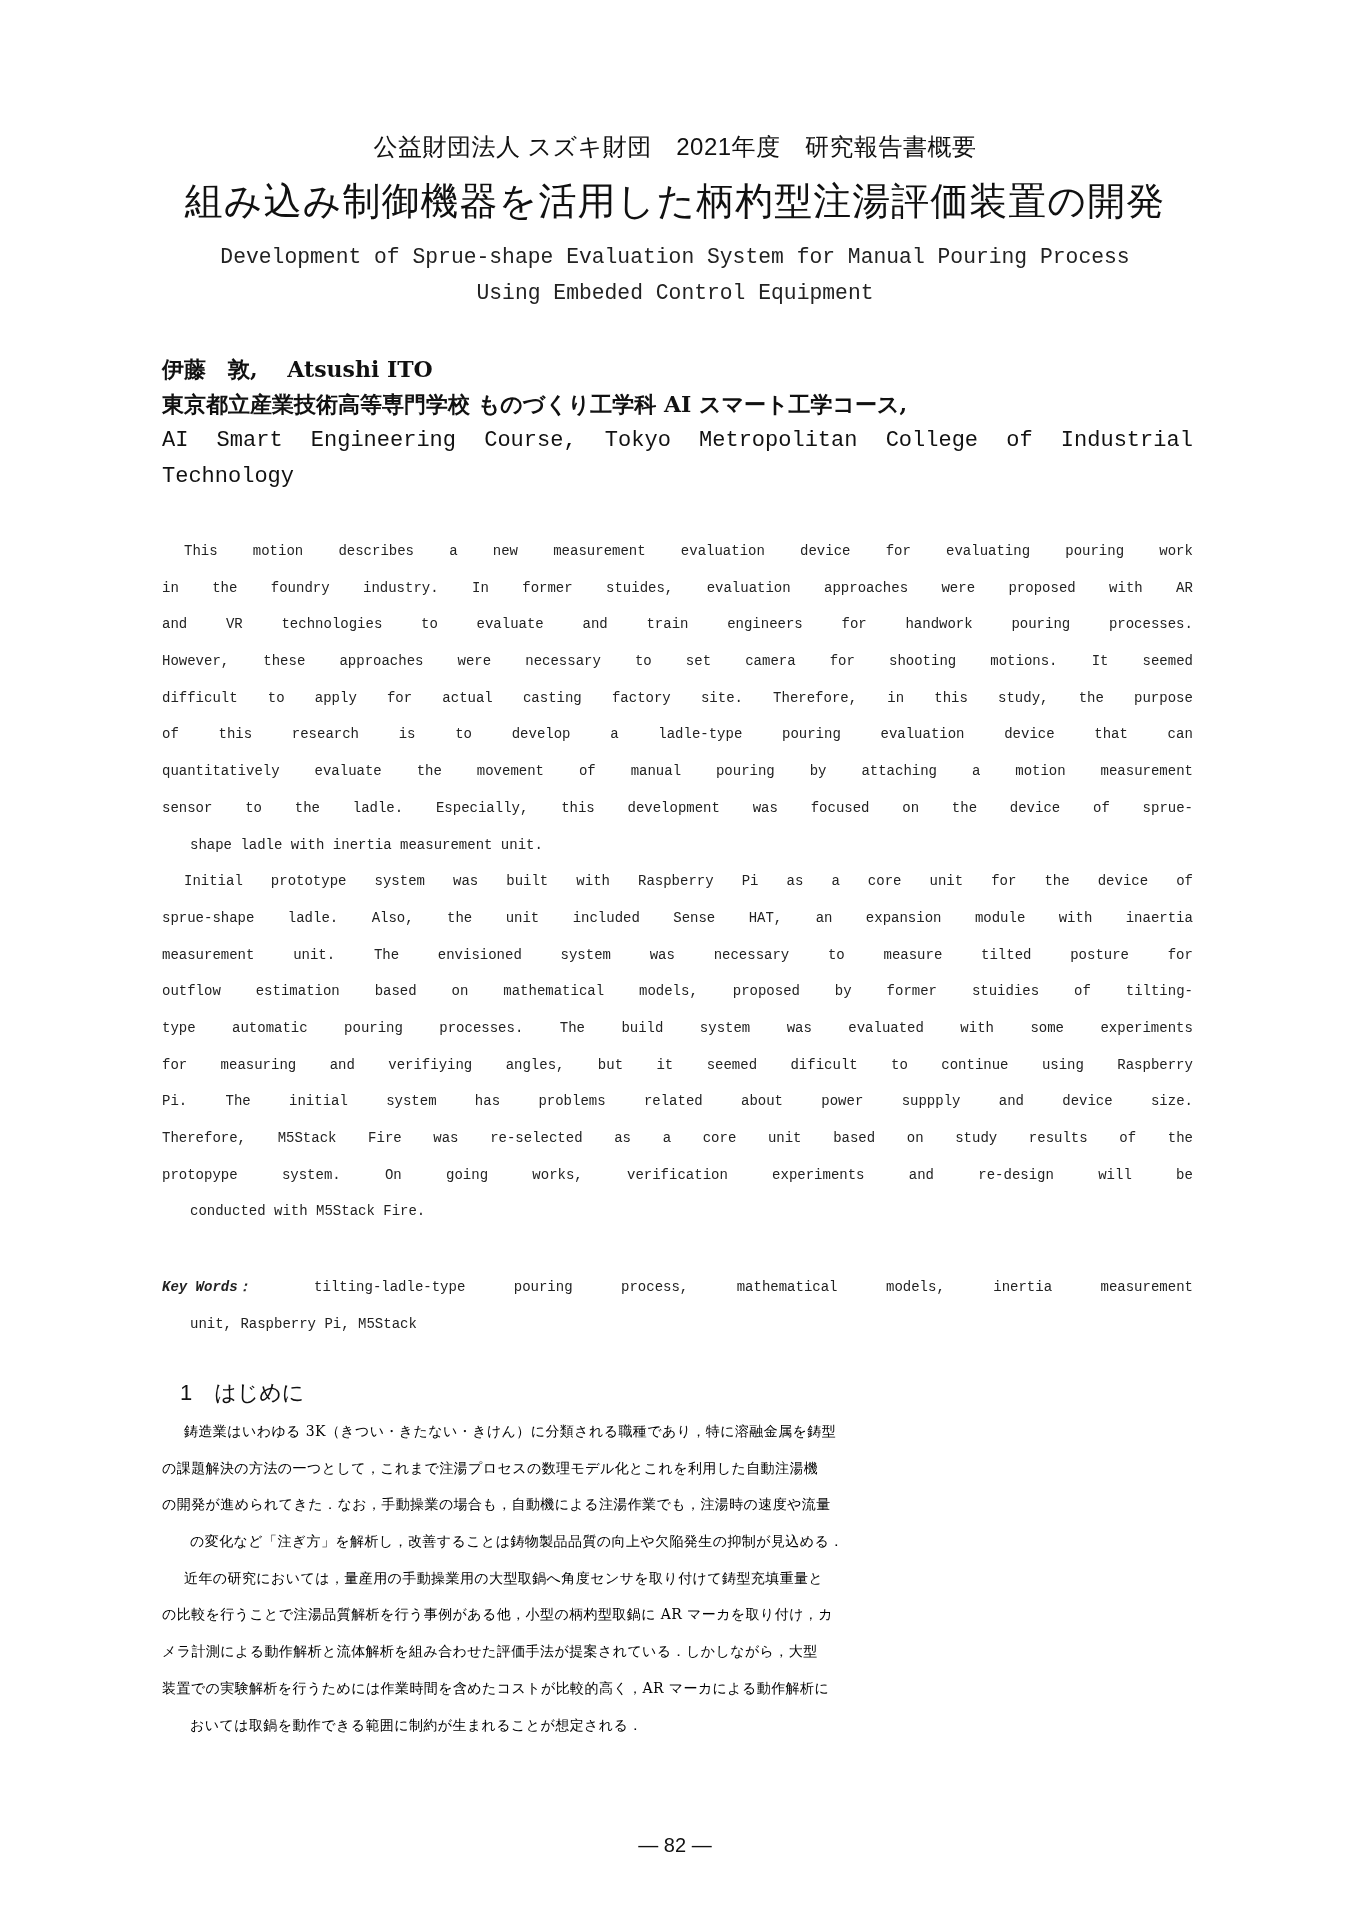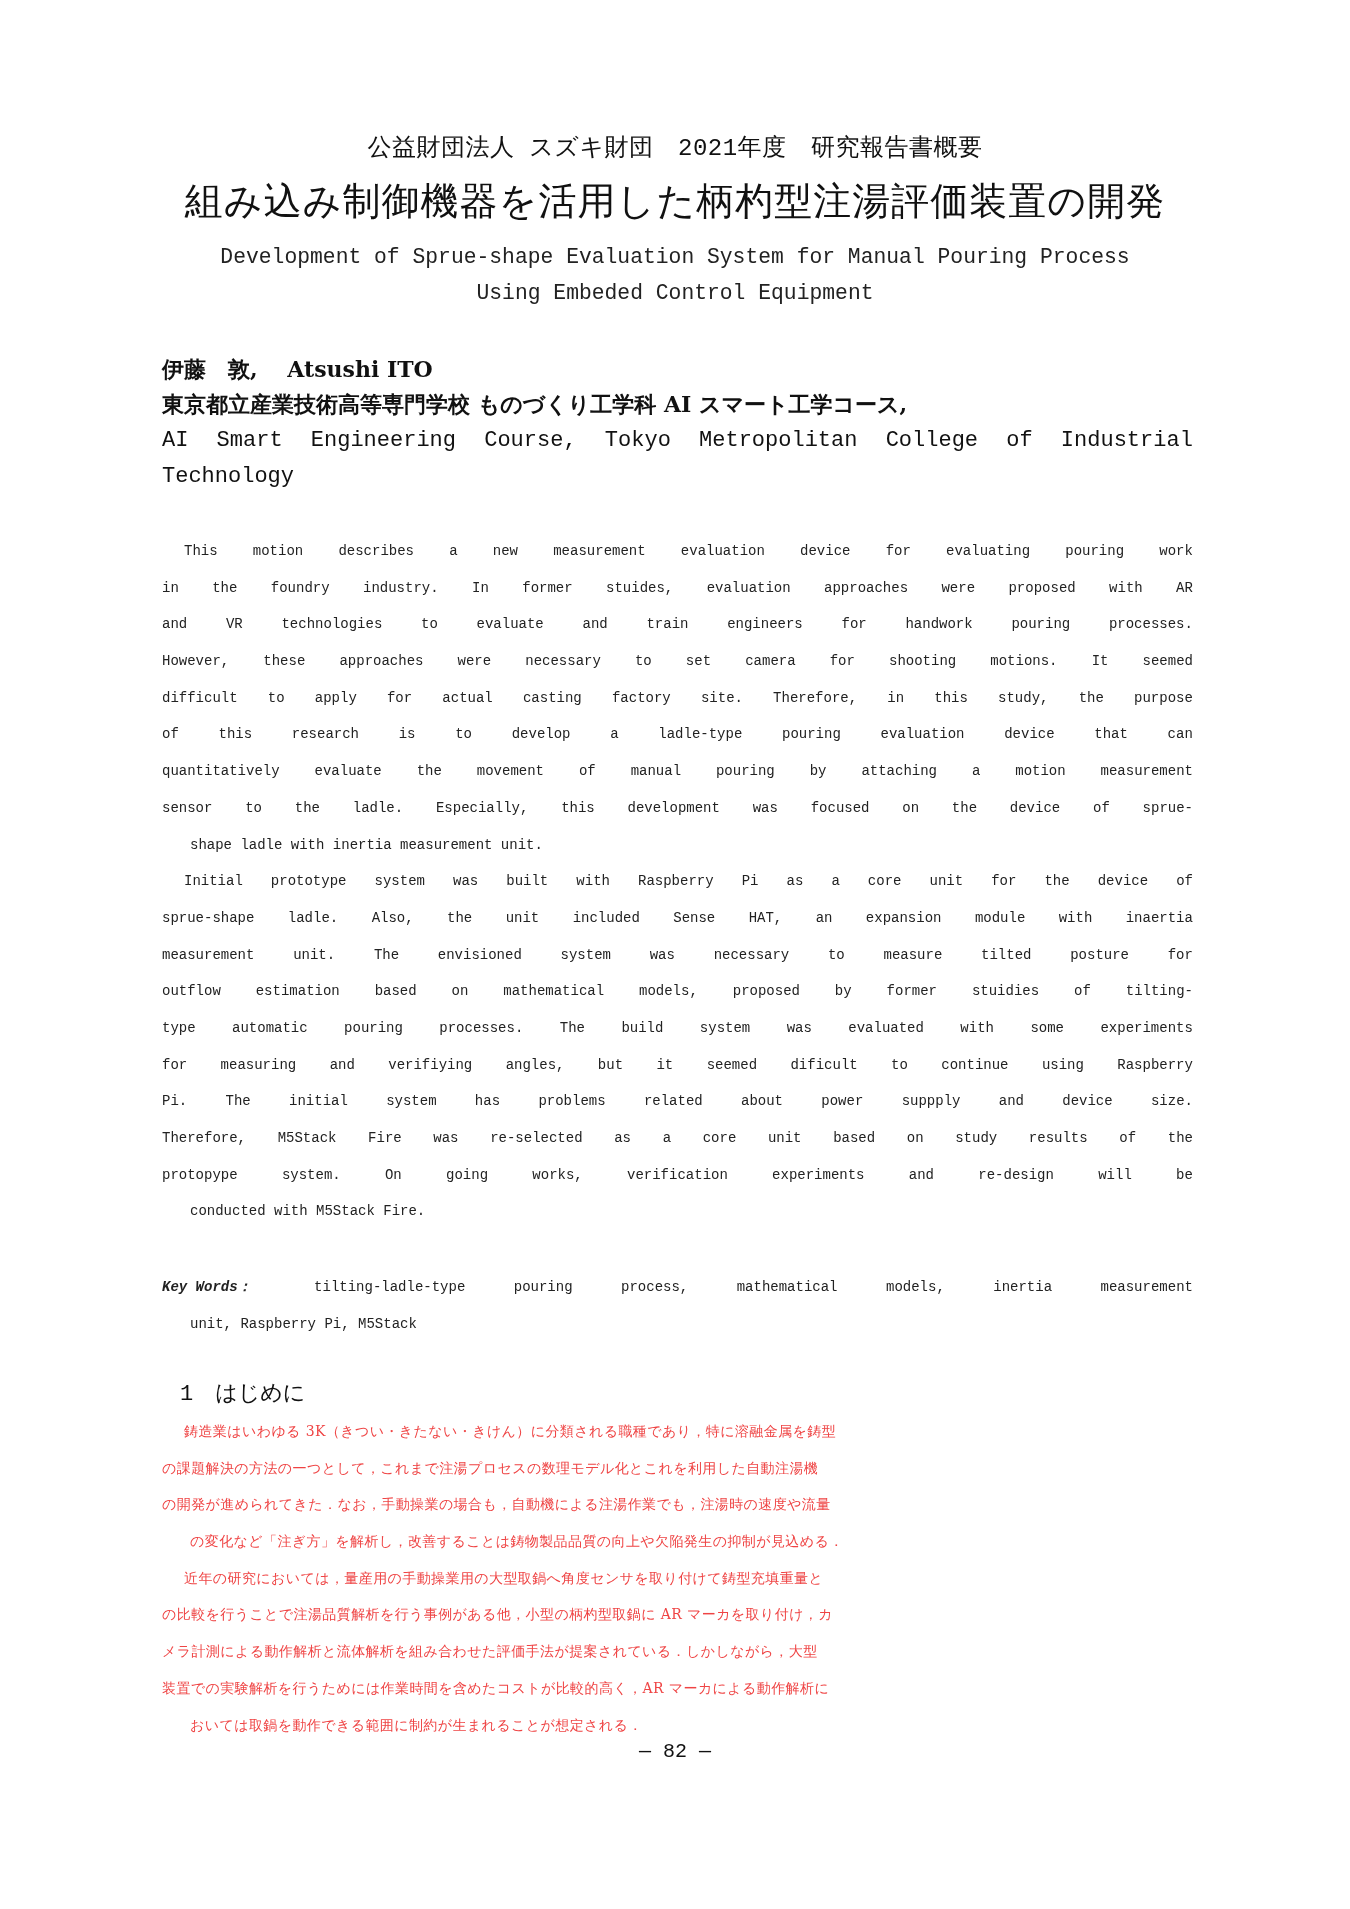--- a/index.html
+++ b/index.html
@@ -1,19 +1,19 @@
 <!DOCTYPE html>
 <html><head>
 <meta charset="utf-8">
 <style>
   html, body { margin:0; padding:0; background:#ffffff; }
   body { width:1350px; height:1909px; position:relative; overflow:hidden; color:#111; }
   .abs { position:absolute; white-space:nowrap; }
   .center { left:0; width:1350px; text-align:center; }
-  .sans { font-family:Liberation Mono, monospace; }
+  .sans { font-family:Liberation Sans, sans-serif; }
   .mono { font-family:"Liberation Mono", "DejaVu Sans Mono", monospace; }
   .serif { font-family:"DejaVu Serif", "Liberation Serif", serif;font-weight:bold; }
 
   #header-line { top:131px; font-size:24px; letter-spacing:0.5px; }
   #title { top:176px; font-size:38px; font-weight:500; letter-spacing:1px; }
   .subtitle { font-size:22px; color:#222; transform:scaleX(0.97); }
   #subtitle-1 { top:245px; }
   #subtitle-2 { top:281px; }
 
   .author-line { left:162px; font-size:22px; }
@@ -22,31 +22,31 @@
   #affil-en { top:428px; width:1031px; display:flex; justify-content:space-between; }
   #affil-en span { display:inline-block; }
   #affil-en-2 { top:464px; }
 
   .block { position:absolute; left:162px; width:1031px; }
   .line { height:36.7px; line-height:36.7px; font-size:14px; white-space:nowrap; display:flex; justify-content:space-between; }
   .line.last { justify-content:flex-start;margin-left:28px; }
   .line.last span { margin-right:10px; }
   .line.indent { padding-left:22px; }
   .en { font-family:"Liberation Mono", "DejaVu Sans Mono", monospace; font-size:19px; color:#222; }
-  .jp { font-family:"DejaVu Serif", "Liberation Serif", serif; font-size:20px; color:#ef4444; letter-spacing:0.4px; }
+  .jp { font-family:"DejaVu Serif", "Liberation Serif", serif; font-size:20px; color:#000000; letter-spacing:0.4px; }
 
   #abstract { top:533px; }
   #keywords { top:1269px; }
   .kw-label { font-weight:bold; font-style:italic; margin-right:14px !important; }
 
   #section-heading { top:1378px; left:180px; font-size:22px; font-weight:500; }
   #section-heading .num { margin-right:22px; }
   #intro { top:1413px; }
 
-  #page-number { top:1740px; font-size:20px; }
+  #page-number { top:1834px; font-size:20px; }
 </style>
 </head>
 <body>
 
 <div class="abs center sans" id="header-line">公益財団法人 スズキ財団　2021年度　研究報告書概要</div>
 <div class="abs center sans" id="title">組み込み制御機器を活用した柄杓型注湯評価装置の開発</div>
 <div class="abs center mono subtitle" id="subtitle-1">Development of Sprue-shape Evaluation System for Manual Pouring Process</div>
 <div class="abs center mono subtitle" id="subtitle-2">Using Embeded Control Equipment</div>
 
 <div class="abs author-line serif" id="author-name">伊藤　敦,　 Atsushi ITO</div>

